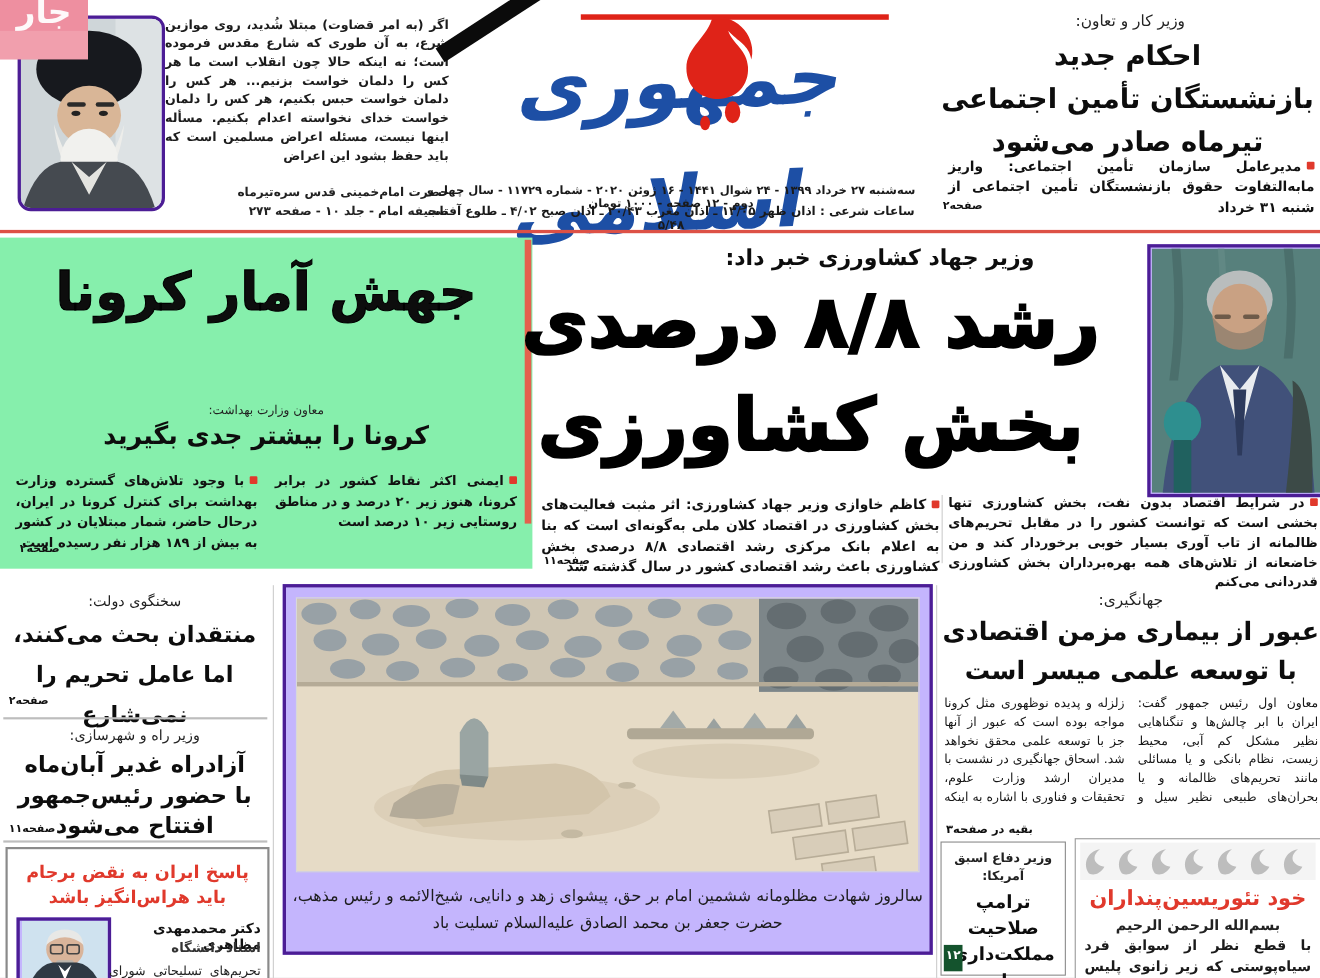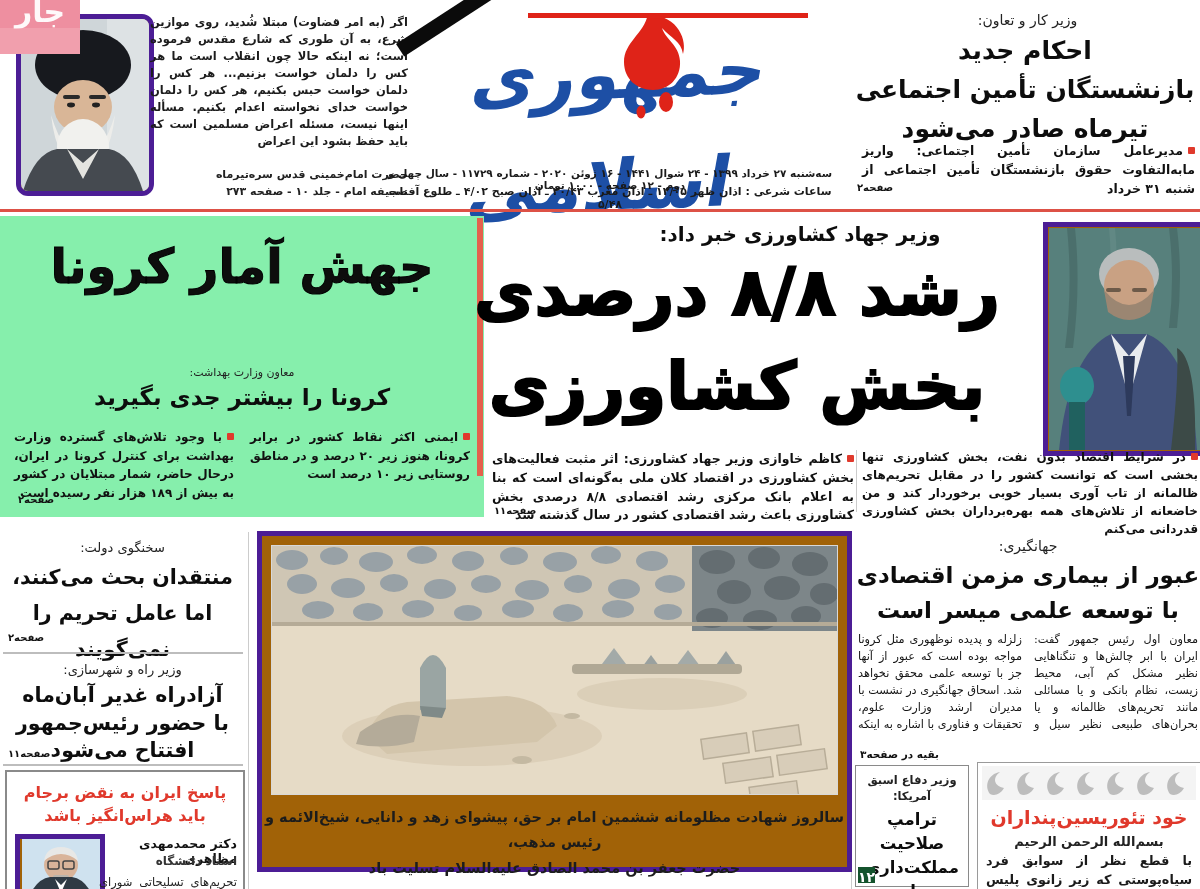--- a/index.html
+++ b/index.html
@@ -11,21 +11,21 @@
   .preline{white-space:pre-line;}
   .kicker{font-size:13px;color:#222;}
   .pgref{font-size:10px;font-weight:bold;color:#111;}
   .bullet{display:inline-block;width:9px;height:9px;background:#e0392c;border-radius:1px;margin-left:5px;vertical-align:2px;}
   .bullet.sm{width:7px;height:7px;vertical-align:1px;}
   .hline{background:#bdbdbd;height:2px;}
   .vline{background:#cccccc;width:1px;}
   .blackhead{font-weight:bold;color:#0d0d0d;}
   .mainhead{font-weight:bold;color:#000;-webkit-text-stroke:2px #000;letter-spacing:-1px;}
   .box{border:1px solid #999;background:#fff;}
-  .photo-frame{border:5px solid #4c1d95;background:#a16207;font-weight:bold;}
+  .photo-frame{border:3px solid #4c1d95;background:#c4b5fd;}
 </style>
 </head>
 <body>
 
 <div class="page">
 
   <div class="abs" style="left:0;top:0;width:80px;height:54px;background:#ee8fa0;overflow:hidden;z-index:5;">
     <div style="color:#fff;font-weight:bold;font-size:30px;text-align:center;margin-top:-6px;letter-spacing:6px;opacity:.95;">جار</div>
     <div class="abs" style="left:0;top:28px;width:80px;height:26px;background:#f3aab6;opacity:.6;"></div>
   </div>
@@ -123,21 +123,21 @@
   <div class="abs jc" style="left:492px;top:450px;width:362px;font-size:12.5px;font-weight:bold;line-height:1.5;">
     <span class="bullet sm"></span><span>کاظم خاوازی وزیر جهاد کشاورزی: اثر مثبت فعالیت‌های بخش کشاورزی در اقتصاد کلان ملی به‌گونه‌ای است که بنا به اعلام بانک مرکزی رشد اقتصادی ۸/۸ درصدی بخش کشاورزی باعث رشد اقتصادی کشور در سال گذشته شد</span>
   </div>
   <div class="abs pgref" style="left:494px;top:505px;">صفحه۱۱</div>
 
   <div class="abs vline" style="left:248px;top:532px;height:357px;"></div>
   <div class="abs vline" style="left:851px;top:532px;height:357px;"></div>
 
   <div class="abs ctr kicker" style="left:0;top:540px;width:245px;font-size:13px;">سخنگوی دولت:</div>
   <div class="abs ctr preline blackhead" style="left:0;top:560px;width:245px;font-size:20.5px;line-height:1.75;">منتقدان بحث می‌کنند،
-اما عامل تحریم را نمی‌گویند</div>
+اما عامل تحریم را نمی‌شارع</div>
   <div class="abs pgref" style="left:8px;top:632px;">صفحه۲</div>
   <div class="abs hline" style="left:3px;top:652px;width:240px;"></div>
 
   <div class="abs ctr kicker" style="left:0;top:662px;width:245px;font-size:13px;">وزیر راه و شهرسازی:</div>
   <div class="abs ctr preline blackhead" style="left:0;top:682px;width:245px;font-size:20.5px;line-height:1.35;">آزادراه غدیر آبان‌ماه
 با حضور رئیس‌جمهور
 افتتاح می‌شود</div>
   <div class="abs pgref" style="left:8px;top:748px;">صفحه۱۱</div>
   <div class="abs hline" style="left:3px;top:764px;width:240px;"></div>
 
@@ -238,21 +238,21 @@
 با توسعه علمی میسر است</div>
   <div class="abs jc" style="left:858px;top:632px;width:340px;height:114px;font-size:11.3px;line-height:1.5;color:#151515;
               column-count:2;column-gap:12px;overflow:hidden;">معاون اول رئیس جمهور گفت: ایران با ابر چالش‌ها و تنگناهایی نظیر مشکل کم آبی، محیط زیست، نظام بانکی و یا مسائلی مانند تحریم‌های ظالمانه و یا بحران‌های طبیعی نظیر سیل و زلزله و پدیده نوظهوری مثل کرونا مواجه بوده است که عبور از آنها جز با توسعه علمی محقق نخواهد شد. اسحاق جهانگیری در نشست با مدیران ارشد وزارت علوم، تحقیقات و فناوری با اشاره به اینکه دانشگاه‌ها و مراکز علمی کشور دستاوردها و کارهای بزرگی برای حل مشکلات پیش رو انجام داده اند، گفت: نتایج و برون داد تحقیقات و پژوهش‌های دانشگاه‌ها امید، نشاط و دلگرمی را به مردم ایران هدیه می‌کند و آنها را نسبت به آینده کشور خوشبین و امیدوار می‌سازد.</div>
   <div class="abs pgref" style="left:860px;top:748px;font-size:10.5px;">بقیه در صفحه۳</div>
 
   <div class="abs box" style="left:855px;top:765px;width:112px;height:120px;border-width:1.5px;border-color:#8a8a8a;">
     <div class="ctr" style="margin-top:6px;padding:0 6px;font-size:11.5px;font-weight:bold;color:#222;line-height:1.4;">وزیر دفاع اسبق آمریکا:</div>
     <div class="ctr preline blackhead" style="margin-top:4px;font-size:16.5px;line-height:1.45;">ترامپ صلاحیت
 مملکت‌داری
 ندارد</div>
-    <div class="abs" style="left:2px;bottom:3px;width:17px;height:16px;background:#14532d;color:#fff;font-size:14px;font-weight:bold;
+    <div class="abs" style="left:2px;bottom:3px;width:17px;height:24px;background:#14532d;color:#fff;font-size:11px;font-weight:bold;
                 text-align:center;line-height:20px;">۱۲</div>
   </div>
 
   <div class="abs box" style="left:977px;top:762px;width:222px;height:127px;border-color:#9a9a9a;">
     <svg width="214" height="34" viewBox="0 0 214 34" style="display:block;margin:3px auto 0 auto;background:#f4f4f4;">
       <g fill="#bdbdbd">
         <path d="M8,28 C2,20 6,8 18,6 C10,12 12,20 22,22 C18,29 12,30 8,28 Z"></path>
         <path d="M38,28 C32,20 36,8 48,6 C40,12 42,20 52,22 C48,29 42,30 38,28 Z"></path>
         <path d="M68,28 C62,20 66,8 78,6 C70,12 72,20 82,22 C78,29 72,30 68,28 Z"></path>
         <path d="M98,28 C92,20 96,8 108,6 C100,12 102,20 112,22 C108,29 102,30 98,28 Z"></path>

